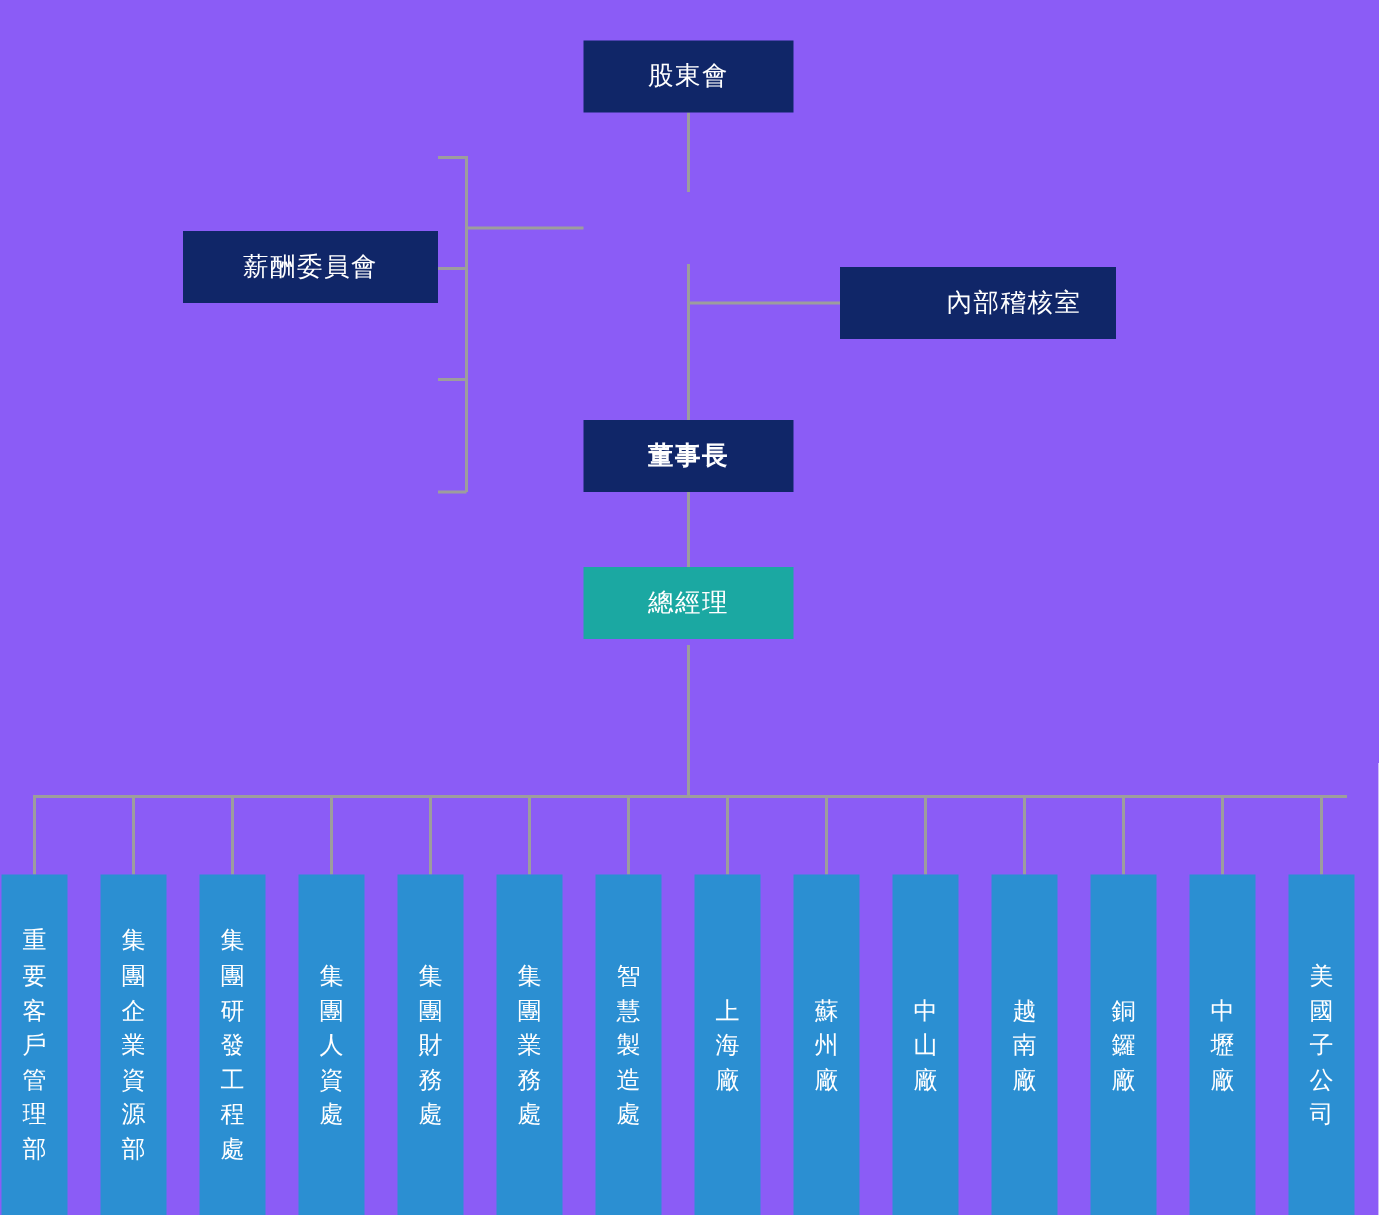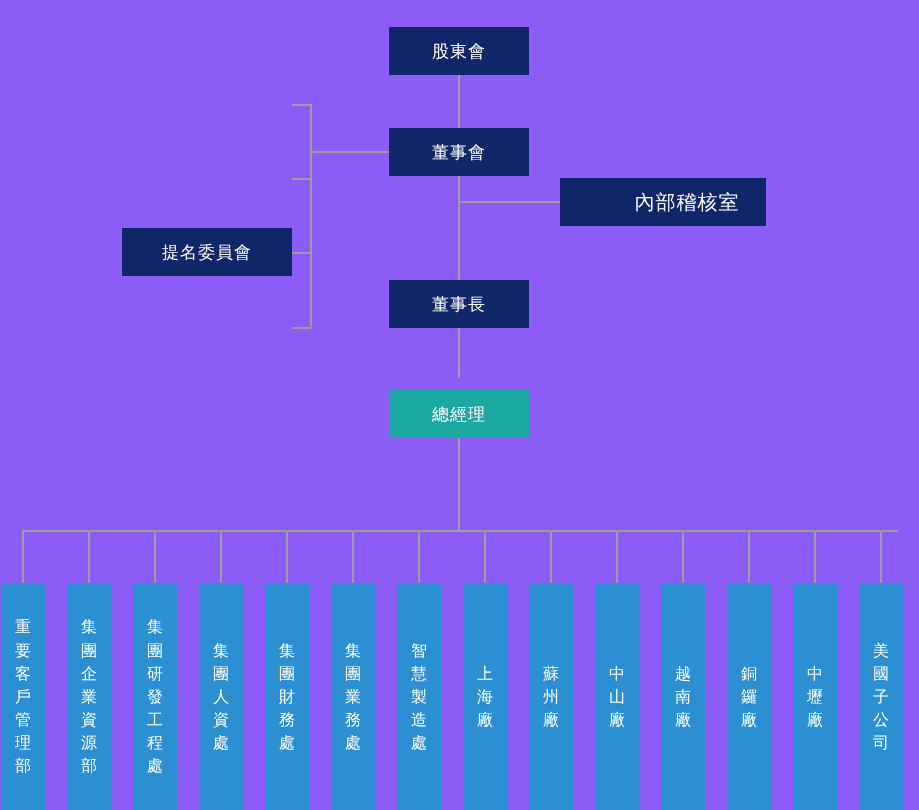--- a/index.html
+++ b/index.html
@@ -28,21 +28,21 @@
     line-height: 1.2;
     letter-spacing: 1px;
     z-index: 3;
   }
   .box.navy      { background: #102668; }
   .box.teal      { background: #1BA8A2; }
   .box.deptblue  { background: #2B8FD2; }
 
   .box.main      { width: 140px; height: 48px; font-size: 17px; }
   .box.committee { width: 170px; height: 48px; font-size: 17px; }
-  .box.audit     { width: 206px; height: 48px; font-size: 20px; padding-left: 48px; }
+  .box.audit     { width: 184px; height: 48px; font-size: 17px; padding-left: 48px; }
 
   
   .box.dept {
     width: 44px;
     font-size: 16px;
     align-items: center;
     justify-content: center;
     padding: 4px 0;
   }
   .dept .vtext {
@@ -84,29 +84,28 @@
 
   <div class="line h" style="left:292px; top:104px; width:19px;"></div>
   <div class="line h" style="left:292px; top:178px; width:19px;"></div>
   <div class="line h" style="left:292px; top:252px; width:19px;"></div>
   <div class="line h" style="left:292px; top:327px; width:19px;"></div>
 
   <div class="line h" style="left:22px; top:530px; width:876px;"></div>
 
   <div class="box navy main" style="left:389px; top:27px;">股東會</div>
 
-  <div class="box navy main" style="left:389px; top:128px;">董事會</div>
 
   <div class="box navy audit" style="left:560px; top:178px;">內部稽核室</div>
 
-  <div class="box navy main" style="left:389px; top:280px;">董事長</div>
-
-  <div class="box teal main" style="left:389px; top:390px;">總經理</div>
-
-  <div class="box navy committee" style="left:122px; top:228px;">提名委員會</div>
+  <div class="box navy main" style="left:389px; top:280px;font-weight:bold;">董事長</div>
+
+  <div class="box teal main" style="left:389px; top:378px;">總經理</div>
+
+  <div class="box navy committee" style="left:122px; top:154px;">薪酬委員會</div>
 
   <div id="dept-layer">
       <div class="line v" style="left: 22px; top: 530px; height: 53px;"></div>
       <div class="box deptblue dept" style="left: 1px; top: 583px; height: 227px;">
         <div class="vtext">
           <span>重</span>
           <span>要</span>
           <span>客</span>
           <span>戶</span>
           <span>管</span>

